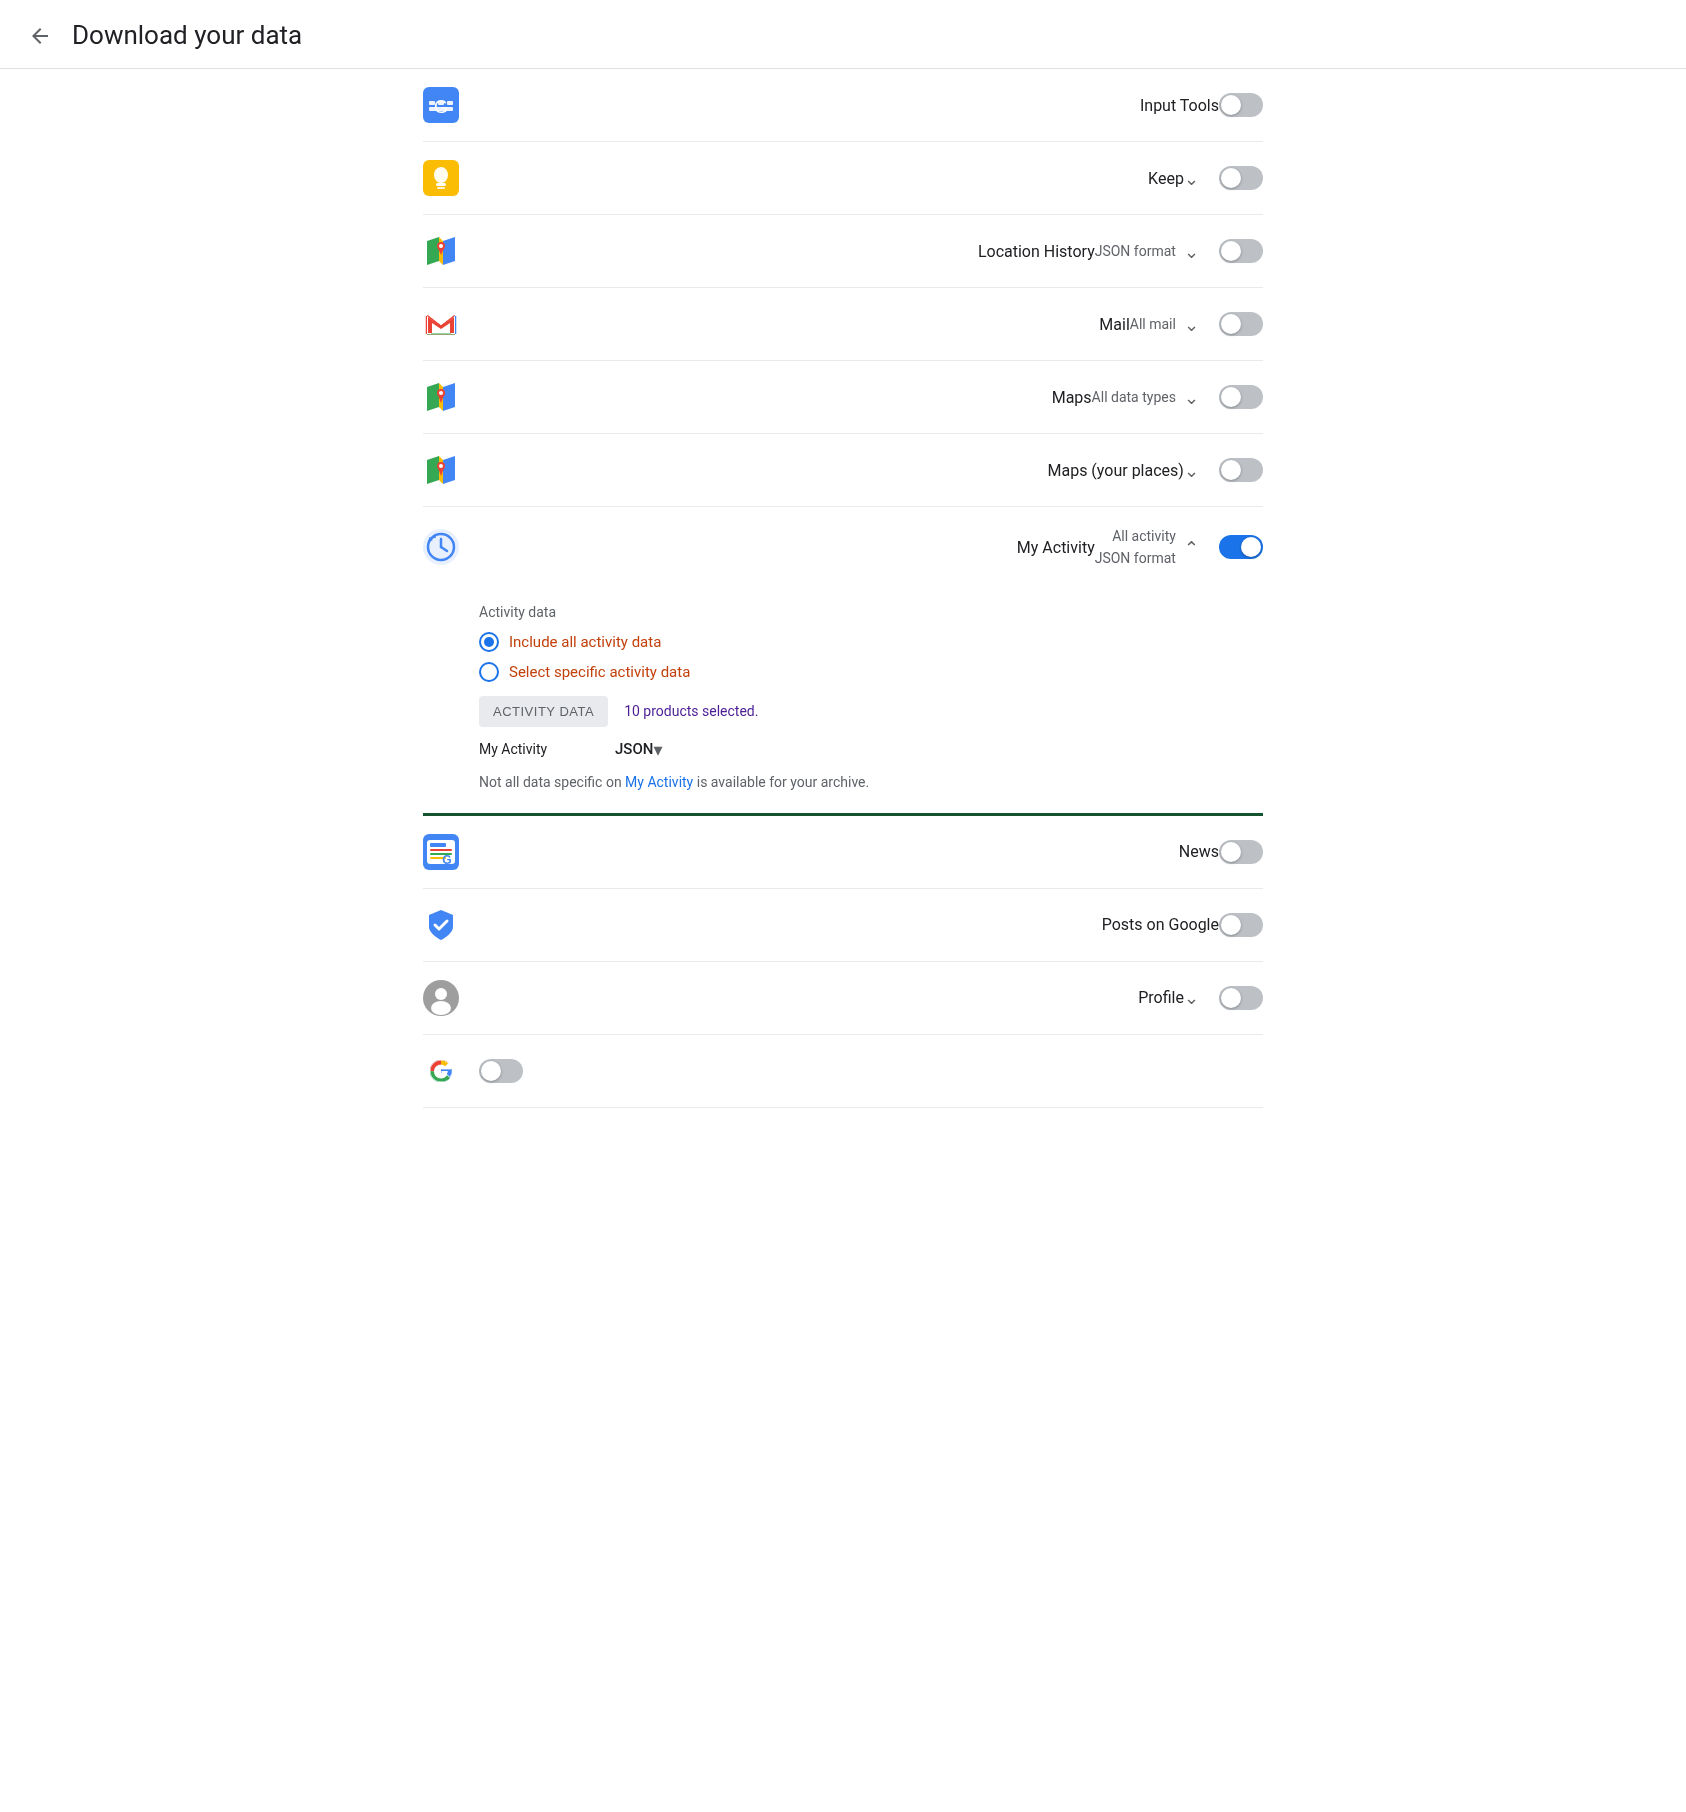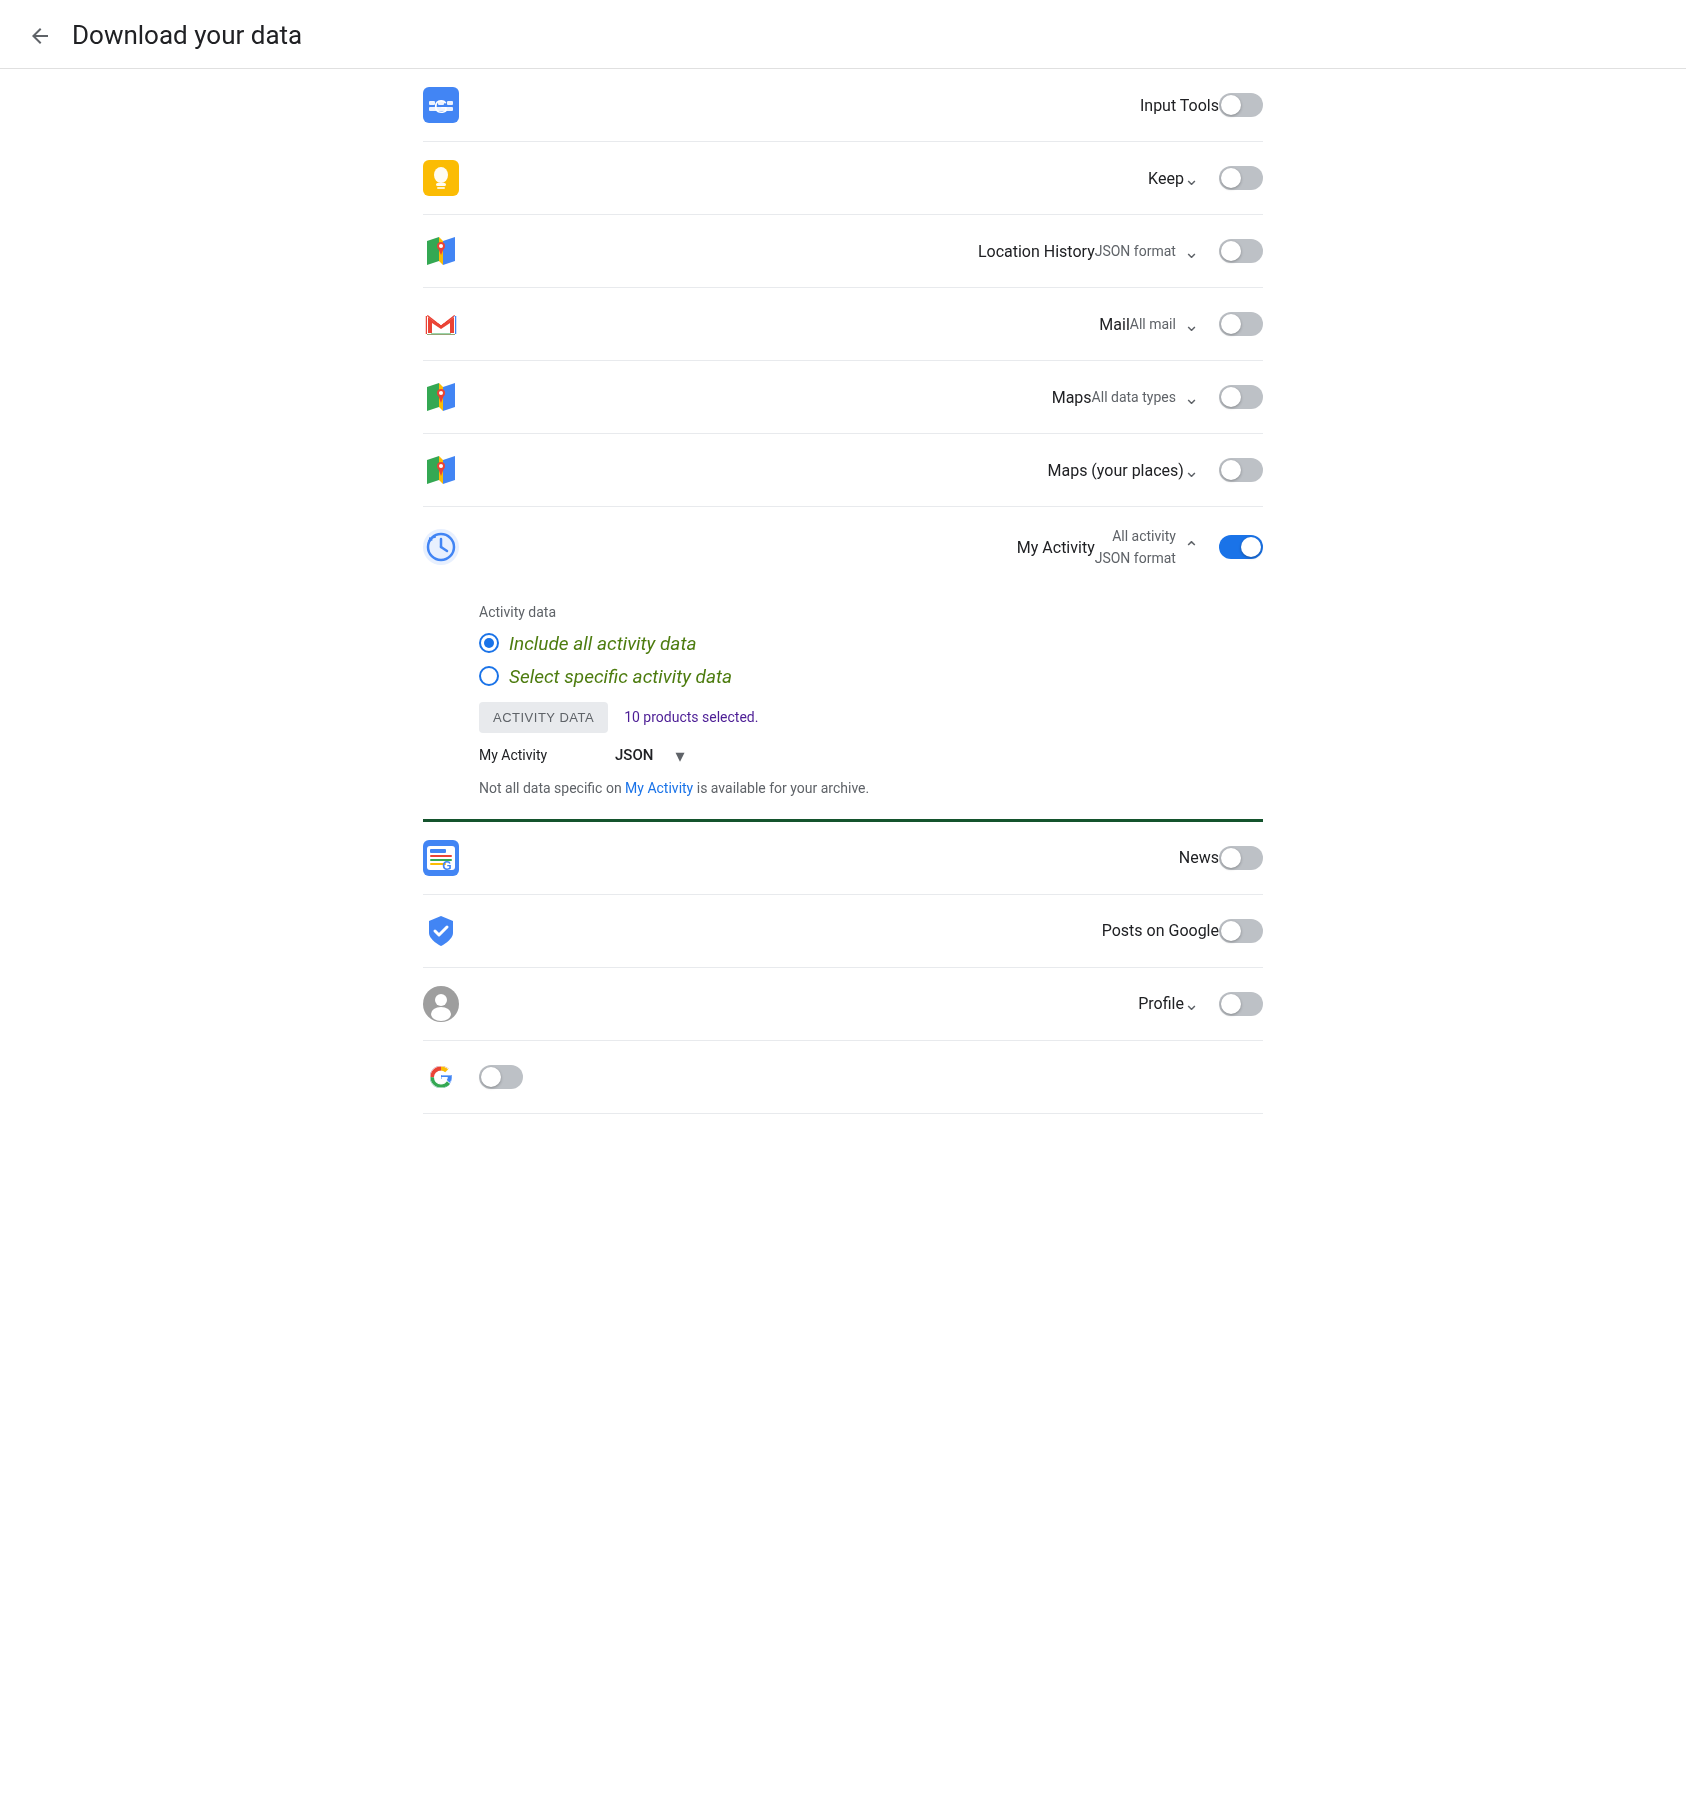--- a/index.html
+++ b/index.html
@@ -132,23 +132,22 @@
       flex-shrink: 0;
     }
     .radio-circle.filled::after {
       content: '';
       width: 10px;
       height: 10px;
       border-radius: 50%;
       background: #1a73e8;
     }
     .radio-label {
-      font-size: 19px;
-      color: #4d7c0f;
-      font-style: italic;
+      font-size: 15px;
+      color: #c2410c;
     }
     .activity-data-btn-row {
       display: flex;
       align-items: center;
       margin: 14px 0 12px 0;
       gap: 16px;
     }
     .activity-data-btn {
       background: #e8eaed;
       color: #5f6368;
@@ -172,21 +171,21 @@
       margin-bottom: 12px;
     }
     .format-label {
       font-size: 14px;
       color: #202124;
       min-width: 120px;
     }
     .format-select {
       display: flex;
       align-items: center;
-      gap: 22px;
+      gap: 0;
       cursor: pointer;
     }
     .format-value {
       font-size: 15px;
       font-weight: 500;
       color: #202124;
     }
     .not-all-note {
       font-size: 14px;
       color: #5f6368;

